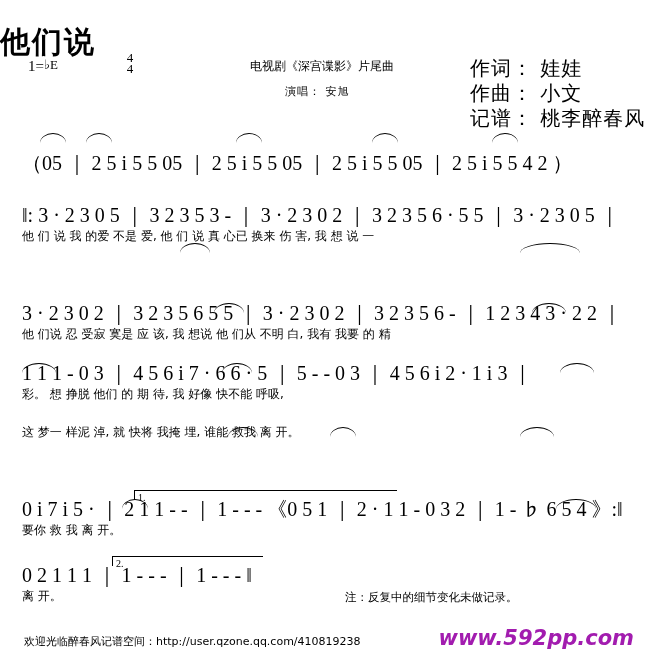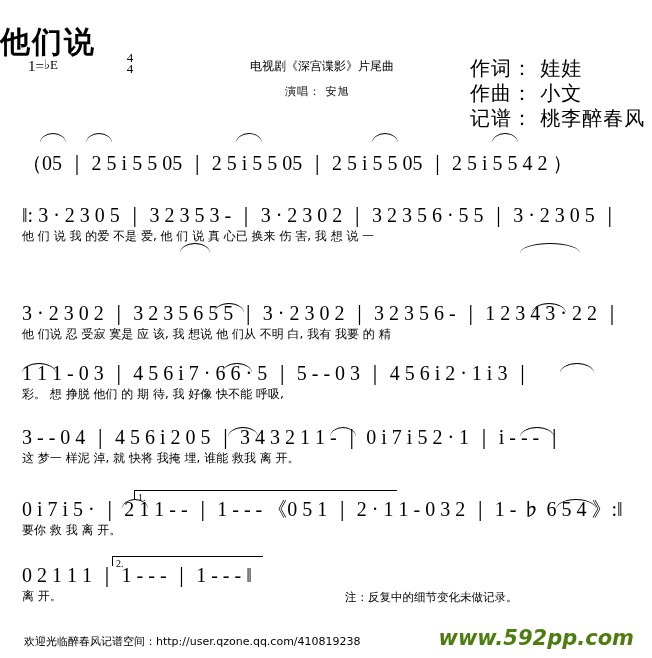--- a/index.html
+++ b/index.html
@@ -134,21 +134,21 @@
     white-space: nowrap;
   }
   .footer-right {
     position: absolute;
     right: 18px;
     top: 626px;
     font-family: "DejaVu Sans", sans-serif;
     font-style: italic;
     font-weight: bold;
     font-size: 21px;
-    color: #4d7c0f;
+    color: #a21caf;
     letter-spacing: 0px;
   }
   .note-text {
     position: absolute;
     left: 345px;
     top: 590px;
     font-family: "DejaVu Sans", sans-serif;
     font-size: 11.5px;
     white-space: nowrap;
   }
@@ -206,21 +206,20 @@
 
   <div class="row" style="top:360px;">
     <div class="notes">1 1  1 - 0 3 ｜ 4 5 6 i 7 · 6 6 · 5 ｜ 5 - - 0 3 ｜ 4 5 6 i 2 · 1 i 3 ｜</div>
     <div class="lyrics">彩。 想 挣脱 他们 的 期 待, 我 好像 快不能 呼吸,</div>
   </div>
   <div class="arc" style="left:22px; top:363px; width:34px;"></div>
   <div class="arc" style="left:222px; top:363px; width:30px;"></div>
   <div class="arc" style="left:560px; top:363px; width:34px;"></div>
 
   <div class="row" style="top:424px;">
-    <div class="notes">3 - - 0 4 ｜ 4 5 6 i 2 0 5 ｜ 3 4 3 2 1 1 -  ｜ 0 i 7 i 5 2 · 1 ｜ i - - -  ｜</div>
     <div class="lyrics">这 梦一 样泥 淖, 就 快将 我掩 埋, 谁能 救我 离 开。</div>
   </div>
   <div class="arc" style="left:228px; top:427px; width:30px;"></div>
   <div class="arc" style="left:330px; top:427px; width:26px;"></div>
   <div class="arc" style="left:520px; top:427px; width:34px;"></div>
 
   <div class="row" style="top:496px;">
     <div class="notes">0 i 7 i 5 ·  ｜ 2 1 1 - -  ｜ 1 - -  - 《0 5 1 ｜ 2 · 1 1 - 0 3 2 ｜ 1 - ♭ 6 5 4 》:‖</div>
     <div class="lyrics">要你 救 我 离 开。</div>
   </div>

